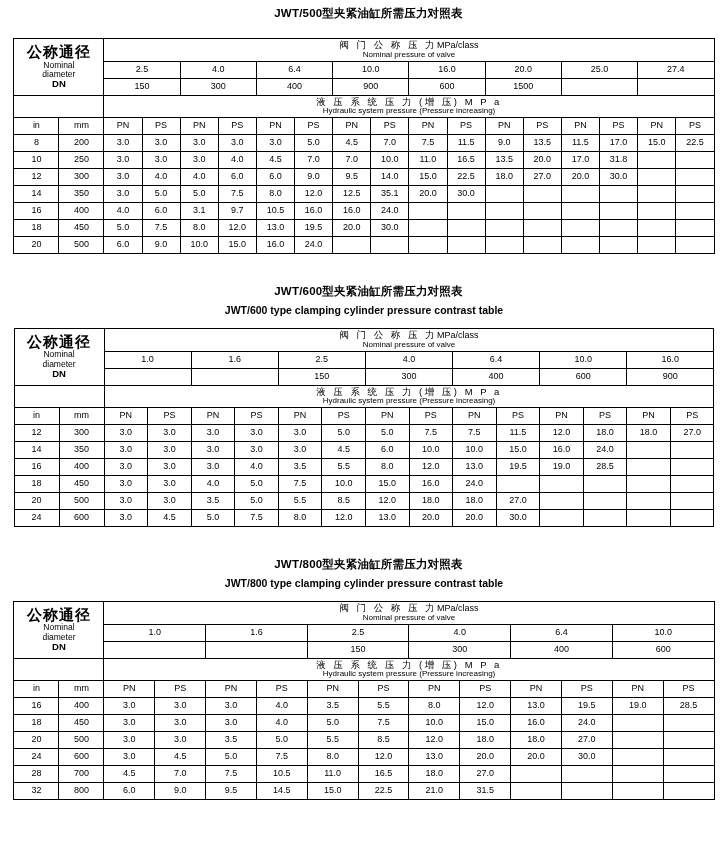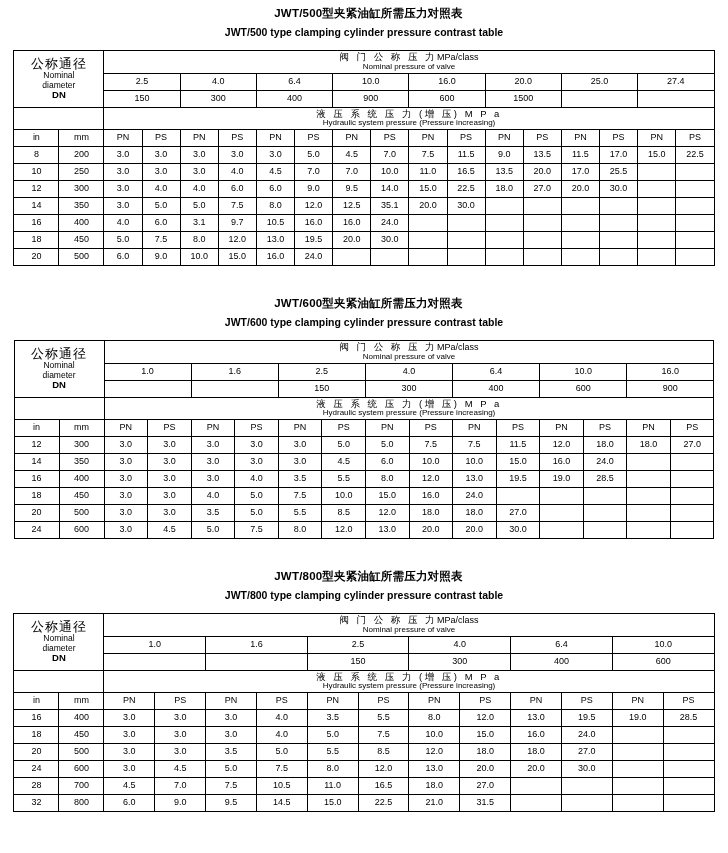--- a/index.html
+++ b/index.html
@@ -48,22 +48,23 @@
     padding: 0;
     height: 16px;
     line-height: 1.1;
   }
   .hdr-dn {
     font-size: 9px;
     line-height: 1.35;
     padding: 2px 0 !important;
   }
   .hdr-dn .zh {
-    font-size: 13px;
+    font-size: 15px;
     letter-spacing: 1px;
+    font-weight: bold;
   }
   .hdr-dn .en {
     font-size: 8.5px;
   }
   .hdr-dn .dn {
     font-size: 9.5px;
     font-weight: bold;
   }
   .grp-title {
     font-size: 9px;
@@ -89,21 +90,20 @@
   }
 </style>
 </head>
 <body>
 
 <div class="page">
     <div class="block">
       <div style="height: 6px;"></div>
       <div class="title-zh">JWT/500型夹紧油缸所需压力对照表</div>
       <div style="height: 5px;"></div>
-      <div class="title-en">JWT/500 type clamping cylinder pressure contrast table</div>
       <div style="height: 12px;"></div>
       <table class="tbl" style="width: 700px;">
         <colgroup>
           <col style="width: 45px;">
           <col style="width: 45px;">
           <col style="width: 38.125px;">
           <col style="width: 38.125px;">
           <col style="width: 38.125px;">
           <col style="width: 38.125px;">
           <col style="width: 38.125px;">
@@ -208,21 +208,21 @@
             <td>4.0</td>
             <td>4.5</td>
             <td>7.0</td>
             <td>7.0</td>
             <td>10.0</td>
             <td>11.0</td>
             <td>16.5</td>
             <td>13.5</td>
             <td>20.0</td>
             <td>17.0</td>
-            <td>25.5</td>
+            <td>31.8</td>
             <td></td>
             <td></td>
           </tr>
           <tr class="row-val">
             <td>12</td>
             <td>300</td>
             <td>3.0</td>
             <td>4.0</td>
             <td>4.0</td>
             <td>6.0</td>

